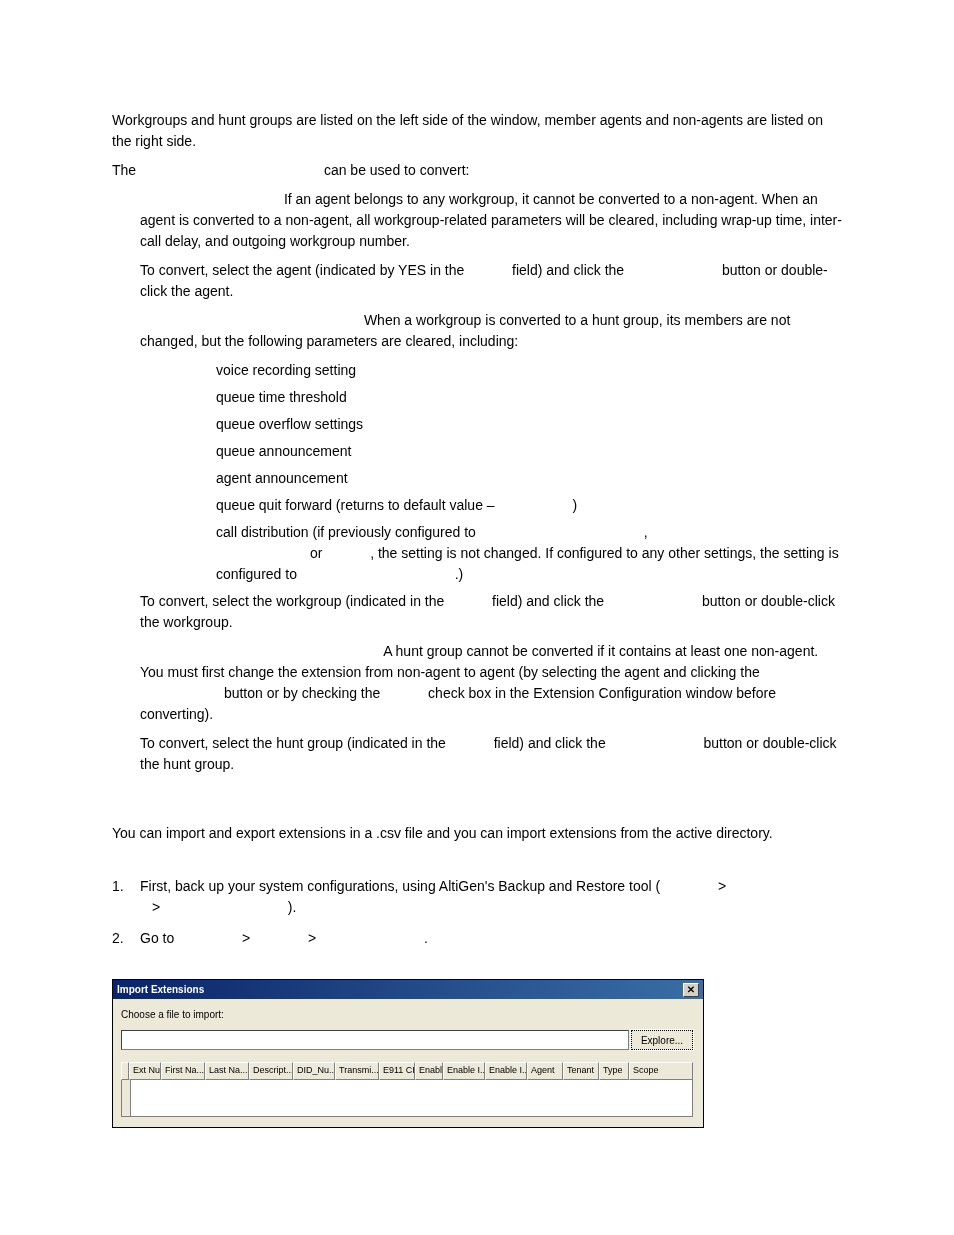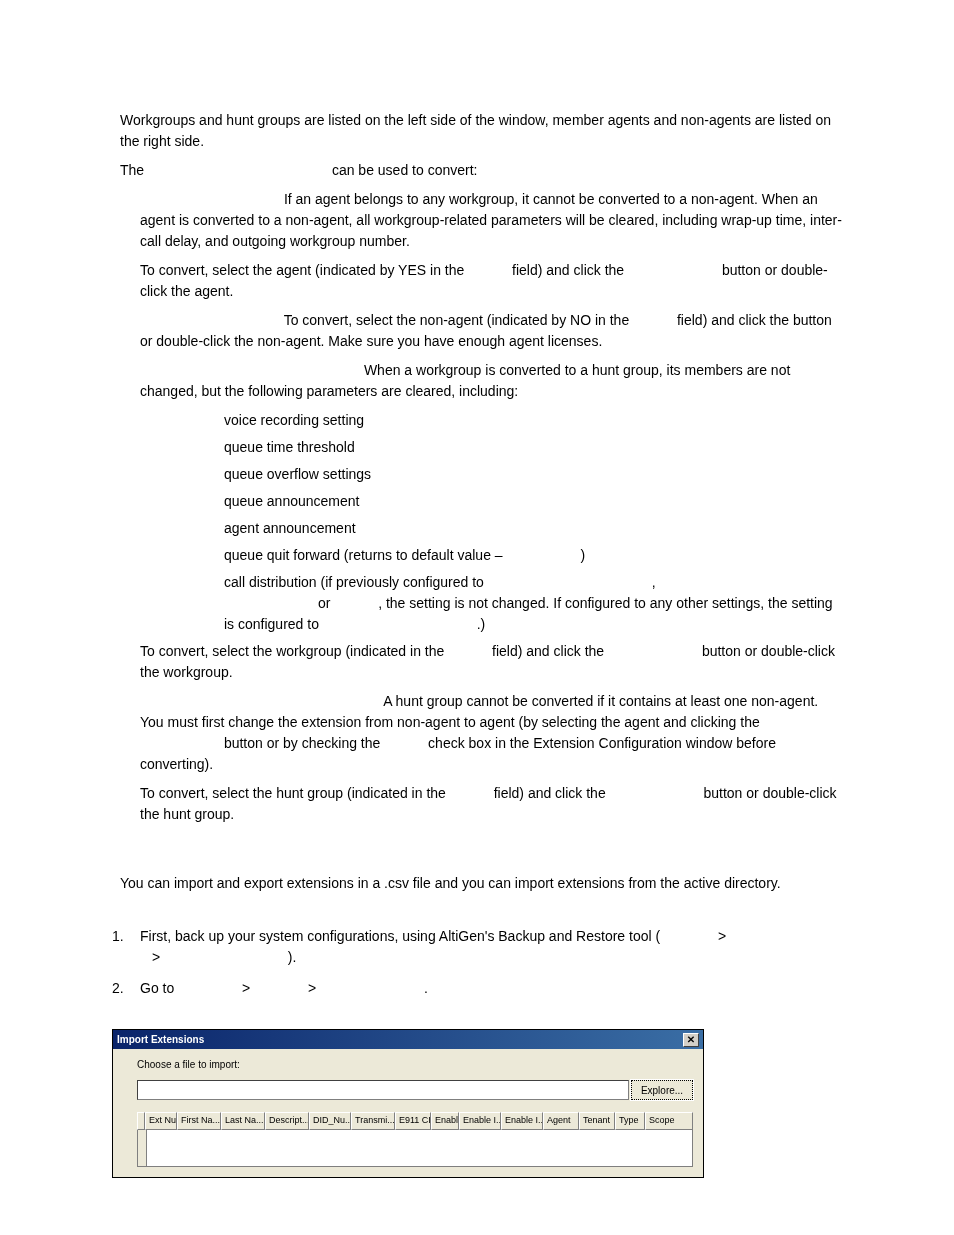--- a/index.html
+++ b/index.html
@@ -8,21 +8,21 @@
     height: 1235px;
     font-family: Arial, Helvetica, sans-serif;
     font-size: 14px;
     line-height: 1.5;
     color: #000;
     background: #fff;
   }
   .page {
     padding: 110px 112px 0 112px;
   }
-  p { margin: 0 0 8px 8px; }
+  p { margin: 0 0 8px 0; }
   .indent1 { margin-left: 28px; }
   .bullet-list { margin-left: 104px; }
   .bullet-list p { margin-bottom: 6px; }
   .ol { margin-top: 10px; }
   .ol .row { display:flex; margin-bottom:10px; }
   .ol .num { width:28px; flex:none; }
   .ol .txt { flex:1; }
   .gap { height: 14px; }
   .gap-lg { height: 40px; }
 
@@ -45,21 +45,21 @@
     justify-content:space-between;
   }
   .close-btn {
     width: 14px; height: 12px;
     background: #d4d0c8;
     border: 1px solid #fff;
     border-right-color:#404040; border-bottom-color:#404040;
     display:flex; align-items:center; justify-content:center;
     color:#000; font-weight:bold; line-height:1;
   }
-  .dlg-body { padding: 8px 10px 10px 24px; }
+  .dlg-body { padding: 8px 10px 10px 8px; }
   .file-row { display:flex; gap:2px; align-items:center; margin: 8px 0 12px 0; }
   .file-input {
     flex:1; height:18px;
     background:#fff;
     border:1px solid #7f7f7f;
     border-top-color:#404040; border-left-color:#404040;
   }
   .explore-btn {
     width:60px; height:18px;
     background:#ece9d8;
@@ -113,27 +113,20 @@
   </p>
 
   <p class="indent1">
     <span>To convert, select the agent (indicated by YES in the </span>
     <span style="display:inline-block;width:40px"></span>
     <span> field) and click the </span>
     <span style="display:inline-block;width:90px"></span>
     <span> button or double-click the agent.</span>
   </p>
 
-  <p class="indent1">
-    <span style="display:inline-block;width:140px"></span>
-    <span>To convert, select the non-agent (indicated by NO in the </span>
-    <span style="display:inline-block;width:40px"></span>
-    <span> field) and click the </span>
-    <span> button or double-click the non-agent. Make sure you have enough agent licenses.</span>
-  </p>
 
   <p class="indent1">
     <span style="display:inline-block;width:220px"></span>
     <span>When a workgroup is converted to a hunt group, its members are not changed, but the following parameters are cleared, including:</span>
   </p>
 
   <div class="bullet-list">
     <p>voice recording setting</p>
     <p>queue time threshold</p>
     <p>queue overflow settings</p>

